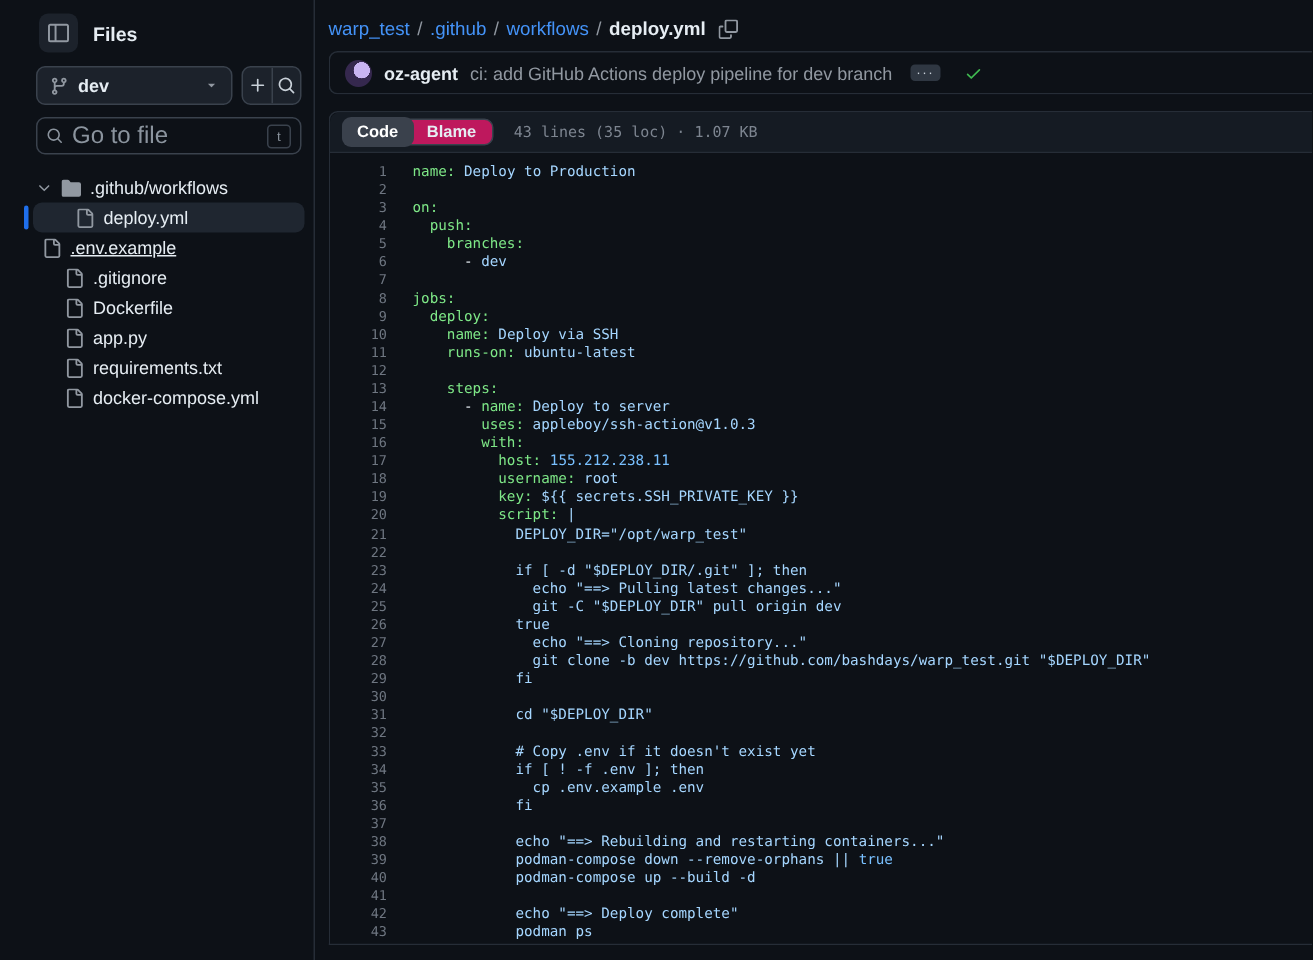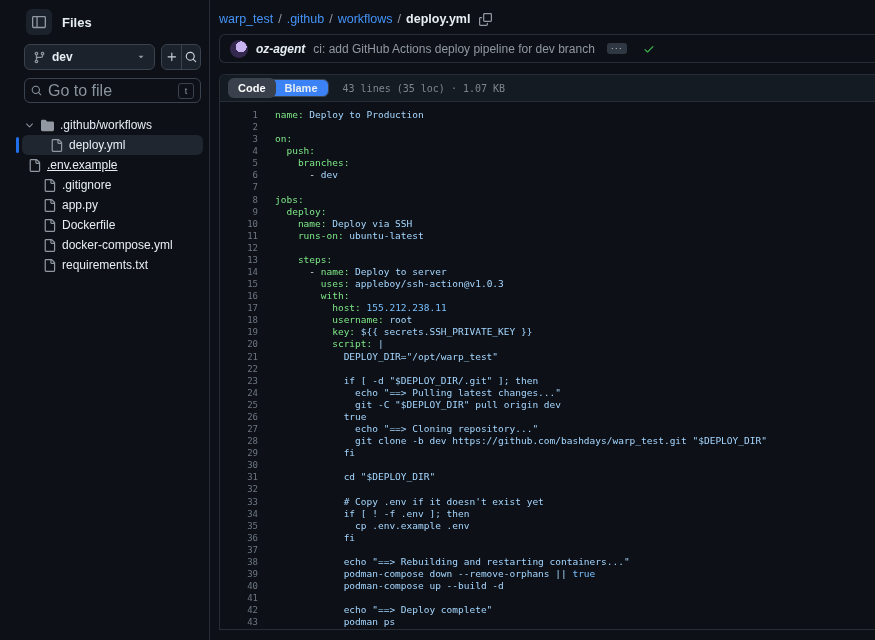--- a/index.html
+++ b/index.html
@@ -32,28 +32,28 @@
   
   .main { flex:1; min-width:0; padding:10px 0 0 9px; display:flex; flex-direction:column; }
   .breadcrumb { display:flex; align-items:center; font-size:12.5px; height:18px; }
   .bc-link { color:#4493f8; cursor:pointer; }
   .bc-sep { color:#9198a1; padding:0 5px; }
   .bc-file { font-weight:700; }
   .bc-copy { margin-left:9px; display:flex; cursor:pointer; }
 
   .commit-bar { margin-top:6px; height:29px; border:1px solid #262d37; border-right:none; border-radius:6px 0 0 6px; display:flex; align-items:center; gap:8px; padding:0 10px; background:#0d1117; }
   .avatar { width:18px; height:18px; border-radius:50%; background:radial-gradient(circle at 62% 38%, #c9b4f2 0 34%, #35284e 35%); flex:0 0 18px; cursor:pointer; }
-  .c-author { font-size:12px; font-weight:700; cursor:pointer;font-style:italic; }
+  .c-author { font-size:12px; font-weight:700; cursor:pointer; }
   .c-msg { font-size:12px; color:#9198a1; cursor:pointer; }
   .c-ellipsis { margin-left:4px; width:20px; height:11px; border-radius:3px; background:#2f3742; color:#c9d1d9; font-size:9px; line-height:10px; letter-spacing:1px; text-align:center; cursor:pointer; }
   .c-check { margin-left:8px; display:flex; cursor:pointer; }
 
   .code-panel { margin-top:11px; height:556px; border:1px solid #262d37; border-right:none; border-radius:6px 0 0 0; background:#0d1117; display:flex; flex-direction:column; }
   .panel-head { height:27px; flex:0 0 27px; background:#151b23; border-bottom:1px solid #262d37; border-radius:6px 0 0 0; display:flex; align-items:center; padding:0 8px; gap:14px; }
-  .segctl { display:flex; height:18px; border:1px solid #3a424d; border-radius:6px; background:#3b82f6; align-items:center; }
+  .segctl { display:flex; height:18px; border:1px solid #3a424d; border-radius:6px; background:#be185d; align-items:center; }
   .seg { padding:0 10px; font-size:11px; line-height:18px; color:#e6edf3; font-weight:600; cursor:pointer; }
   .seg.active { background:#3a414c; color:#ffffff; font-weight:700; border-radius:6px; height:20px; line-height:20px; margin:-1px; }
   .meta { font-family:"DejaVu Sans Mono", monospace; font-size:10px; color:#7d8590; }
 
   .code-body { flex:1; padding-top:7px; overflow:hidden; font-family:"DejaVu Sans Mono", monospace; }
   .code-line { display:flex; line-height:12.08px; white-space:pre; font-size:9.5px; }
   .ln { width:42px; flex:0 0 42px; text-align:right; padding-right:4px; color:#6e7681; font-size:9px; cursor:pointer; }
   .lc { padding-left:13px; }
   .tok-k { color:#7ee787; }
   .tok-v { color:#a5d6ff; }
@@ -161,48 +161,48 @@
         </span>
         <span class="tlabel">.gitignore</span>
       </div>
       <div class="tree-row" style="padding-left: 27px;">
         <span class="rowbg"></span>
         <span class="ticon">
           <svg width="13" height="13" viewBox="0 0 16 16" fill="#9198a1">
             <path d="M2 1.75C2 .784 2.784 0 3.75 0h6.586c.464 0 .909.184 1.237.513l2.914 2.914c.329.328.513.773.513 1.237v9.586A1.75 1.75 0 0 1 13.25 16h-9.5A1.75 1.75 0 0 1 2 14.25Zm1.75-.25a.25.25 0 0 0-.25.25v12.5c0 .138.112.25.25.25h9.5a.25.25 0 0 0 .25-.25V6h-2.75A1.75 1.75 0 0 1 9 4.25V1.5Zm6.75.062V4.25c0 .138.112.25.25.25h2.688l-.011-.013-2.914-2.914Z"></path>
           </svg>
         </span>
+        <span class="tlabel">Dockerfile</span>
+      </div>
+      <div class="tree-row" style="padding-left: 27px;">
+        <span class="rowbg"></span>
+        <span class="ticon">
+          <svg width="13" height="13" viewBox="0 0 16 16" fill="#9198a1">
+            <path d="M2 1.75C2 .784 2.784 0 3.75 0h6.586c.464 0 .909.184 1.237.513l2.914 2.914c.329.328.513.773.513 1.237v9.586A1.75 1.75 0 0 1 13.25 16h-9.5A1.75 1.75 0 0 1 2 14.25Zm1.75-.25a.25.25 0 0 0-.25.25v12.5c0 .138.112.25.25.25h9.5a.25.25 0 0 0 .25-.25V6h-2.75A1.75 1.75 0 0 1 9 4.25V1.5Zm6.75.062V4.25c0 .138.112.25.25.25h2.688l-.011-.013-2.914-2.914Z"></path>
+          </svg>
+        </span>
         <span class="tlabel">app.py</span>
       </div>
       <div class="tree-row" style="padding-left: 27px;">
         <span class="rowbg"></span>
         <span class="ticon">
           <svg width="13" height="13" viewBox="0 0 16 16" fill="#9198a1">
             <path d="M2 1.75C2 .784 2.784 0 3.75 0h6.586c.464 0 .909.184 1.237.513l2.914 2.914c.329.328.513.773.513 1.237v9.586A1.75 1.75 0 0 1 13.25 16h-9.5A1.75 1.75 0 0 1 2 14.25Zm1.75-.25a.25.25 0 0 0-.25.25v12.5c0 .138.112.25.25.25h9.5a.25.25 0 0 0 .25-.25V6h-2.75A1.75 1.75 0 0 1 9 4.25V1.5Zm6.75.062V4.25c0 .138.112.25.25.25h2.688l-.011-.013-2.914-2.914Z"></path>
           </svg>
         </span>
-        <span class="tlabel">Dockerfile</span>
+        <span class="tlabel">requirements.txt</span>
       </div>
       <div class="tree-row" style="padding-left: 27px;">
         <span class="rowbg"></span>
         <span class="ticon">
           <svg width="13" height="13" viewBox="0 0 16 16" fill="#9198a1">
             <path d="M2 1.75C2 .784 2.784 0 3.75 0h6.586c.464 0 .909.184 1.237.513l2.914 2.914c.329.328.513.773.513 1.237v9.586A1.75 1.75 0 0 1 13.25 16h-9.5A1.75 1.75 0 0 1 2 14.25Zm1.75-.25a.25.25 0 0 0-.25.25v12.5c0 .138.112.25.25.25h9.5a.25.25 0 0 0 .25-.25V6h-2.75A1.75 1.75 0 0 1 9 4.25V1.5Zm6.75.062V4.25c0 .138.112.25.25.25h2.688l-.011-.013-2.914-2.914Z"></path>
           </svg>
         </span>
         <span class="tlabel">docker-compose.yml</span>
-      </div>
-      <div class="tree-row" style="padding-left: 27px;">
-        <span class="rowbg"></span>
-        <span class="ticon">
-          <svg width="13" height="13" viewBox="0 0 16 16" fill="#9198a1">
-            <path d="M2 1.75C2 .784 2.784 0 3.75 0h6.586c.464 0 .909.184 1.237.513l2.914 2.914c.329.328.513.773.513 1.237v9.586A1.75 1.75 0 0 1 13.25 16h-9.5A1.75 1.75 0 0 1 2 14.25Zm1.75-.25a.25.25 0 0 0-.25.25v12.5c0 .138.112.25.25.25h9.5a.25.25 0 0 0 .25-.25V6h-2.75A1.75 1.75 0 0 1 9 4.25V1.5Zm6.75.062V4.25c0 .138.112.25.25.25h2.688l-.011-.013-2.914-2.914Z"></path>
-          </svg>
-        </span>
-        <span class="tlabel">requirements.txt</span>
       </div>
     </div>
 </aside>
 
 <main class="main">
 
   <div class="breadcrumb">
     <span class="bc-link">warp_test</span>
     <span class="bc-sep">/</span>
     <span class="bc-link">.github</span>

